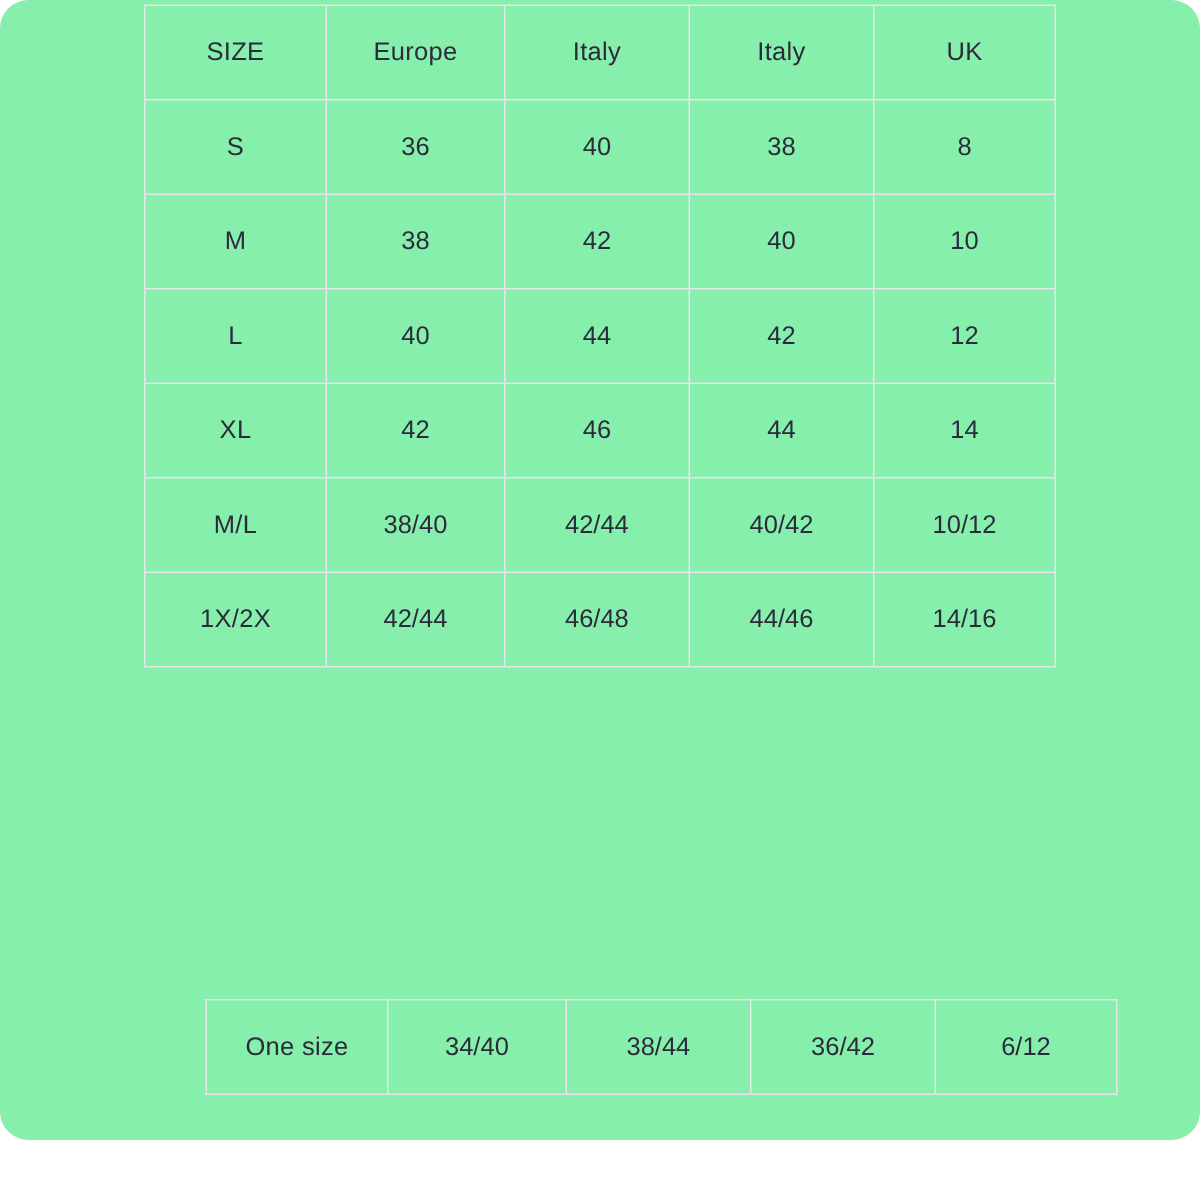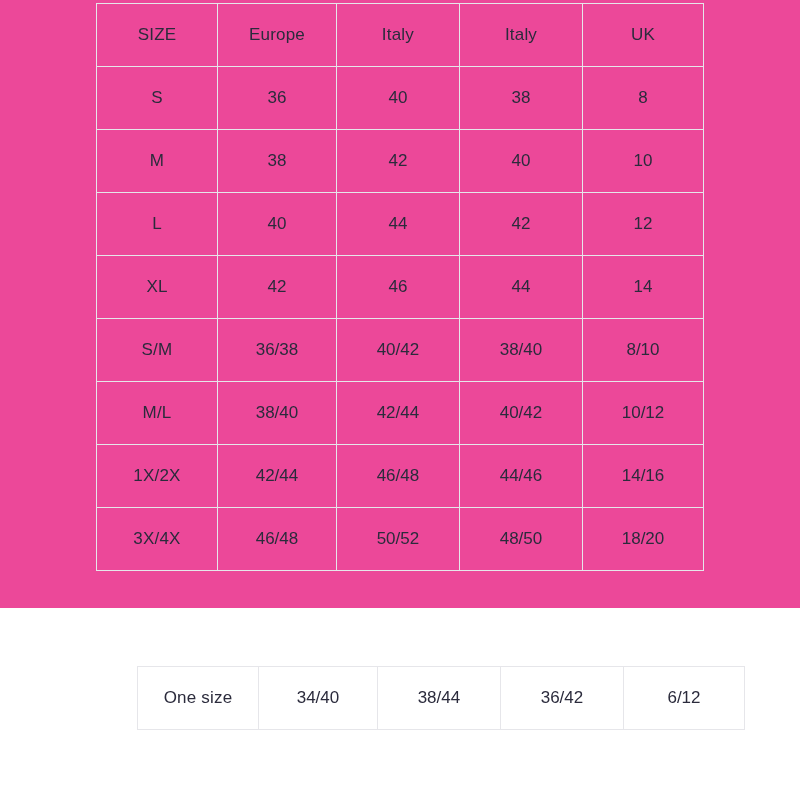--- a/index.html
+++ b/index.html
@@ -7,23 +7,24 @@
     padding: 0;
     width: 800px;
     height: 800px;
     background: #ffffff;
     font-family: "Liberation Sans", sans-serif;
     color: #262338;
   }
   #page {
     position: relative;
     width: 800px;
-    height: 608px;
-    background: #ec4899;
+    height: 760px;
+    background: #86efac;
     box-sizing: border-box;
+    border-radius: 19px;
   }
   .table-wrap {
     position: absolute;
     left: 96px;
     width: 608px;
   }
   #main-table-wrap { top: 3px; }
   #secondary-table-wrap { top: 666px; margin-left: 41px; }
 
   table.size-table {
@@ -113,46 +114,32 @@
           <td class="cellval">12</td>
         </tr>
         <tr>
           <td class="rowlabel">XL</td>
           <td class="cellval">42</td>
           <td class="cellval">46</td>
           <td class="cellval">44</td>
           <td class="cellval">14</td>
         </tr>
         <tr>
-          <td class="rowlabel">S/M</td>
-          <td class="cellval">36/38</td>
-          <td class="cellval">40/42</td>
-          <td class="cellval">38/40</td>
-          <td class="cellval">8/10</td>
-        </tr>
-        <tr>
           <td class="rowlabel">M/L</td>
           <td class="cellval">38/40</td>
           <td class="cellval">42/44</td>
           <td class="cellval">40/42</td>
           <td class="cellval">10/12</td>
         </tr>
         <tr>
           <td class="rowlabel">1X/2X</td>
           <td class="cellval">42/44</td>
           <td class="cellval">46/48</td>
           <td class="cellval">44/46</td>
           <td class="cellval">14/16</td>
-        </tr>
-        <tr>
-          <td class="rowlabel">3X/4X</td>
-          <td class="cellval">46/48</td>
-          <td class="cellval">50/52</td>
-          <td class="cellval">48/50</td>
-          <td class="cellval">18/20</td>
         </tr>
       </tbody>
     </table>
   </div>
 
   <div class="table-wrap" id="secondary-table-wrap">
     <table class="size-table" id="secondary-table">
       <colgroup>
         <col class="c0">
           <col class="c1">

